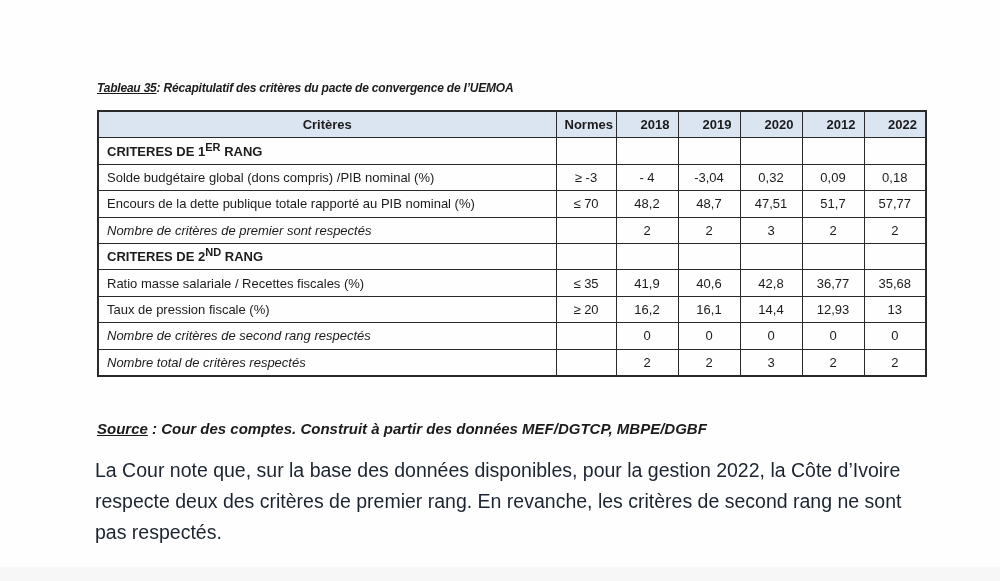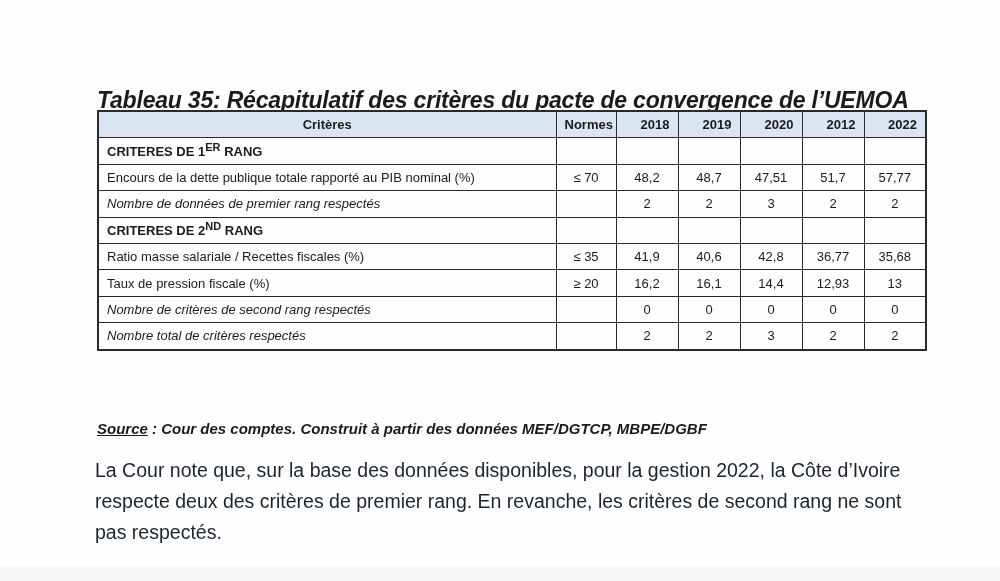--- a/index.html
+++ b/index.html
@@ -17,22 +17,22 @@
   }
   .page {
     position: absolute;
     inset: 0;
     background: #fefefe;
   }
   
   .doc-title {
     position: absolute;
     left: 97px;
-    top: 87px;
-    font-size: 23px;
+    top: 81px;
+    font-size: 12px;
     font-weight: bold;
     font-style: italic;
     letter-spacing: -0.2px;
     white-space: nowrap;
   }
   .t-lead { text-decoration: underline; }
   
   .conv-table {
     position: absolute;
     left: 97px;
@@ -133,30 +133,39 @@
         <tr class="section">
           <td class="c-label"><span>CRITERES DE 1</span><sup>ER</sup><span> RANG</span></td>
           <td class="c-num"></td>
           <td class="c-num"></td>
           <td class="c-num"></td>
           <td class="c-num"></td>
           <td class="c-num"></td>
           <td class="c-num"></td>
         </tr>
         <tr class="data">
+          <td class="c-label">Solde budgétaire global (dons compris) /PIB nominal (%)</td>
+          <td class="c-num">≥ -3</td>
+          <td class="c-num">- 4</td>
+          <td class="c-num">-3,04</td>
+          <td class="c-num">0,32</td>
+          <td class="c-num">0,09</td>
+          <td class="c-num">0,18</td>
+        </tr>
+        <tr class="data">
           <td class="c-label">Encours de la dette publique totale rapporté au PIB nominal (%)</td>
           <td class="c-num">≤ 70</td>
           <td class="c-num">48,2</td>
           <td class="c-num">48,7</td>
           <td class="c-num">47,51</td>
           <td class="c-num">51,7</td>
           <td class="c-num">57,77</td>
         </tr>
         <tr class="italic">
-          <td class="c-label">Nombre de données de premier rang respectés</td>
+          <td class="c-label">Nombre de critères de premier sont respectés</td>
           <td class="c-num"></td>
           <td class="c-num">2</td>
           <td class="c-num">2</td>
           <td class="c-num">3</td>
           <td class="c-num">2</td>
           <td class="c-num">2</td>
         </tr>
         <tr class="section">
           <td class="c-label"><span>CRITERES DE 2</span><sup>ND</sup><span> RANG</span></td>
           <td class="c-num"></td>

